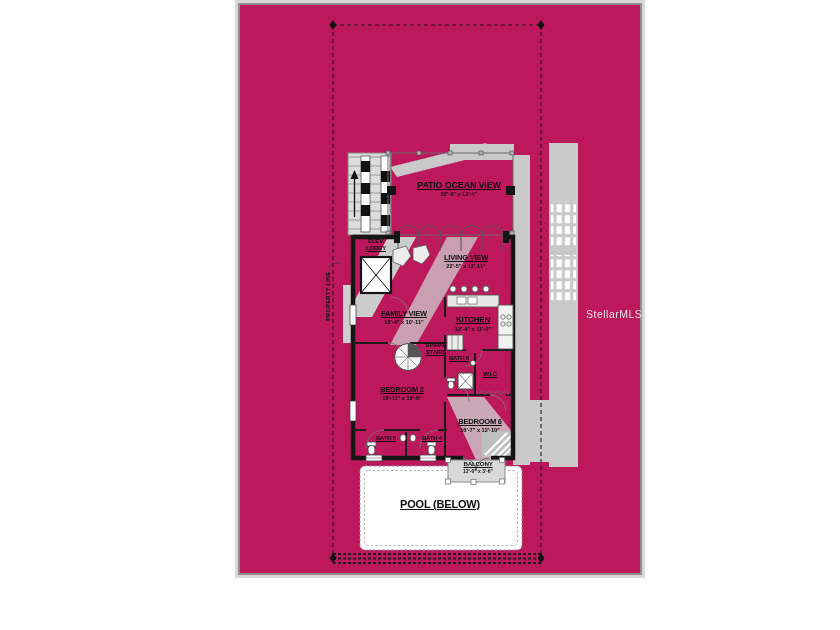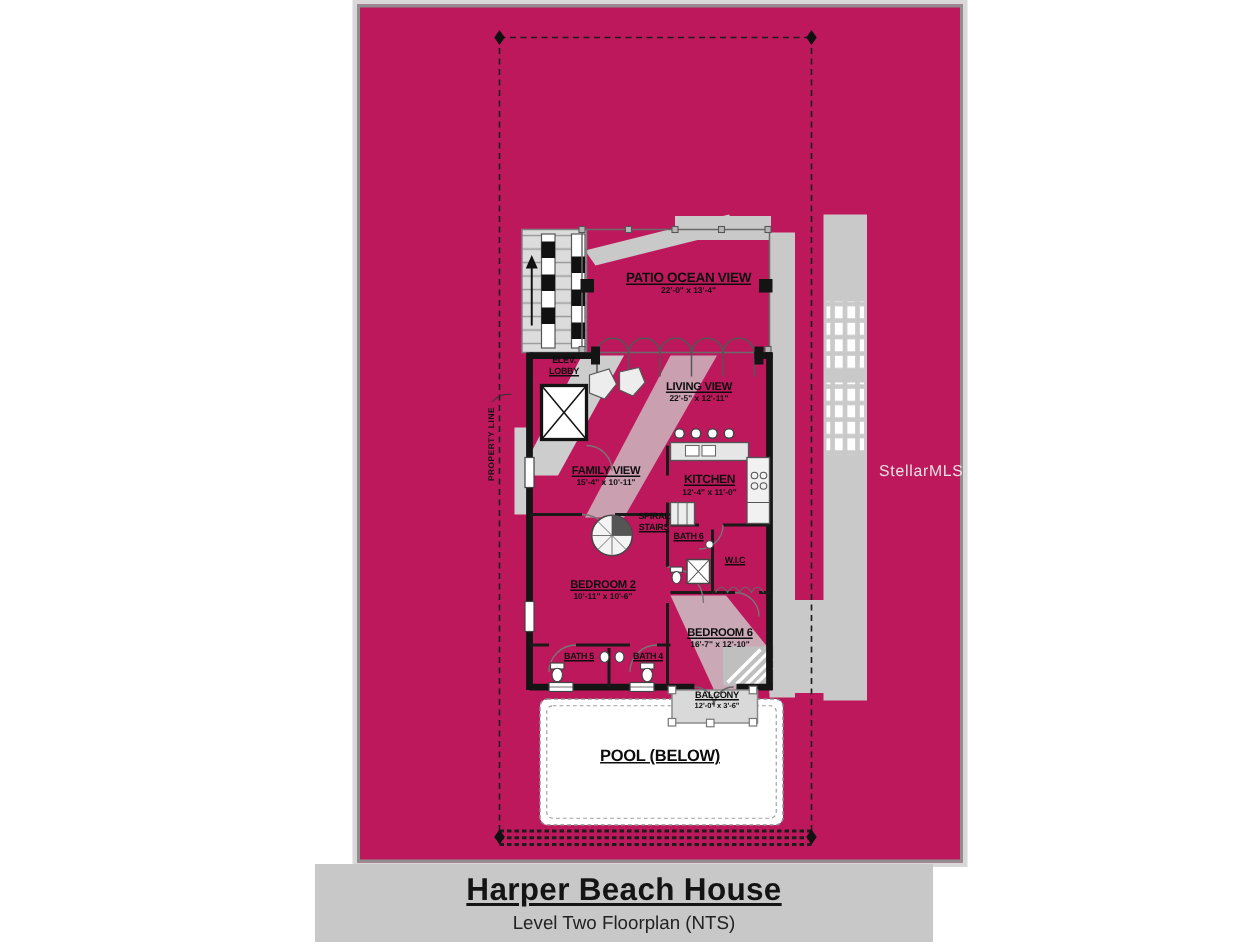--- a/index.html
+++ b/index.html
@@ -314,18 +314,14 @@
       <div class="rname">BATH 5</div>
     </div>
     <div class="room sm r-bath4">
       <div class="rname">BATH 4</div>
     </div>
 
     <div class="prop-line">PROPERTY LINE</div>
     <div class="wm">StellarMLS</div>
   </div>
 
-  <div class="titleband">
-    <div class="tb-title">Harper Beach House</div>
-    <div class="tb-sub">Level Two Floorplan (NTS)</div>
-  </div>
 
 </div>
 
 </body></html>

